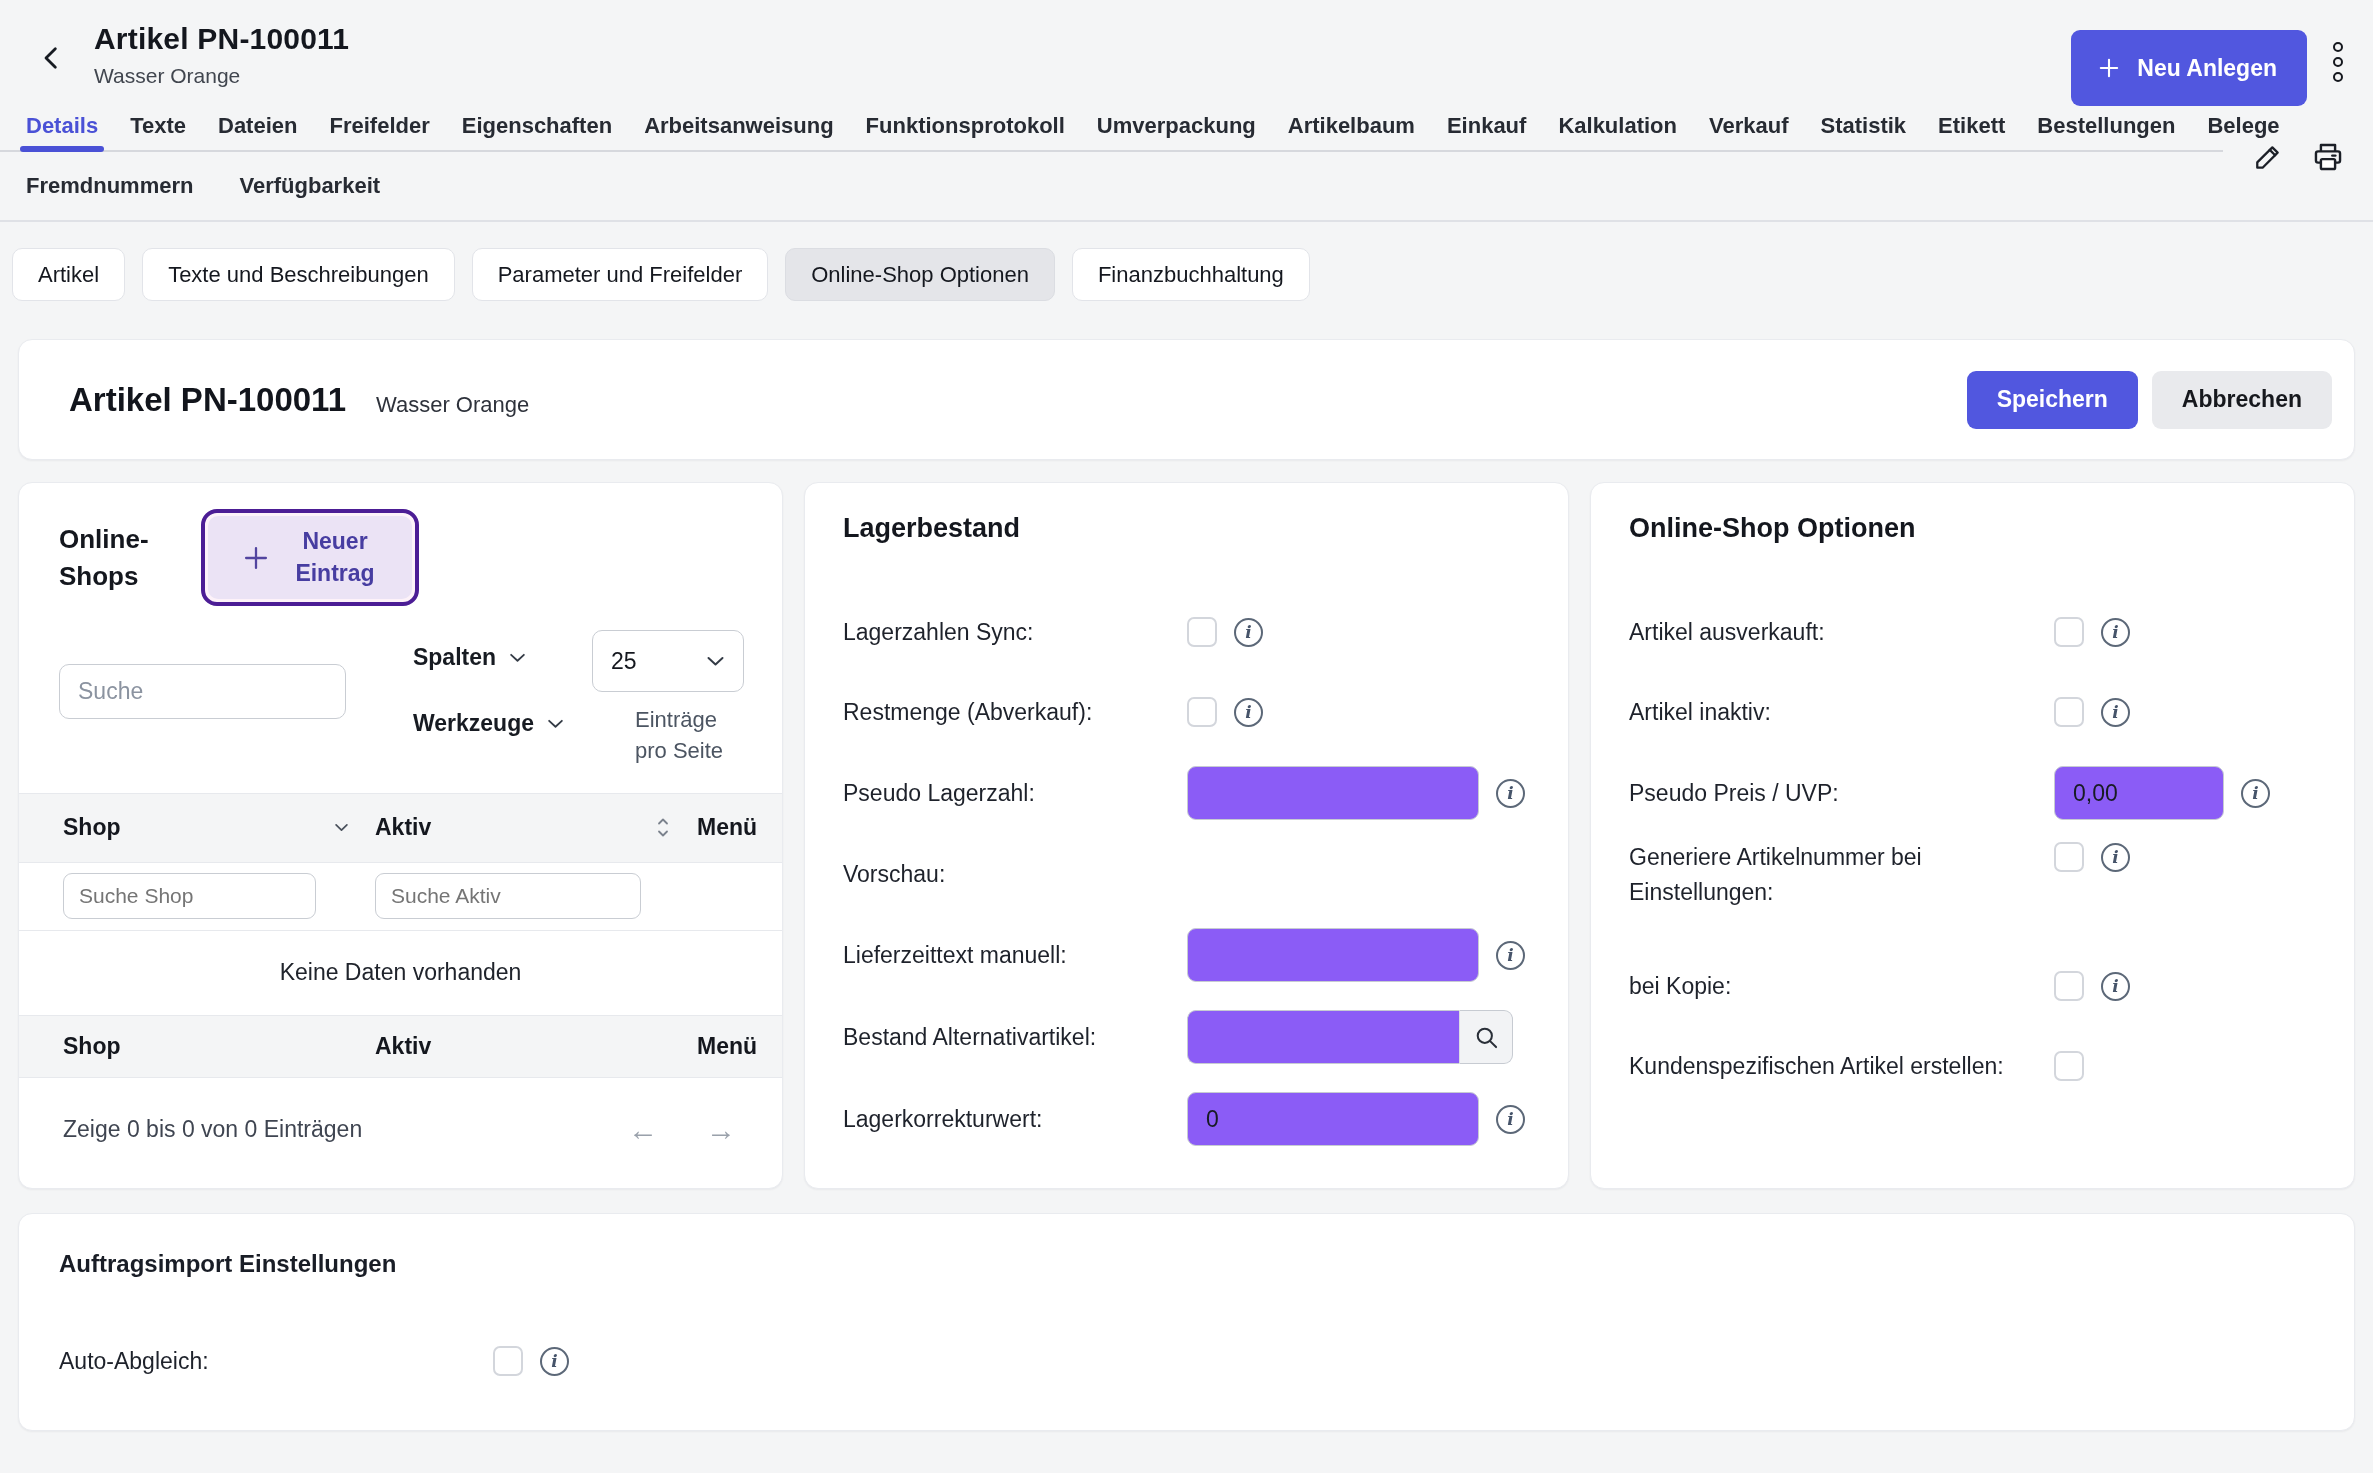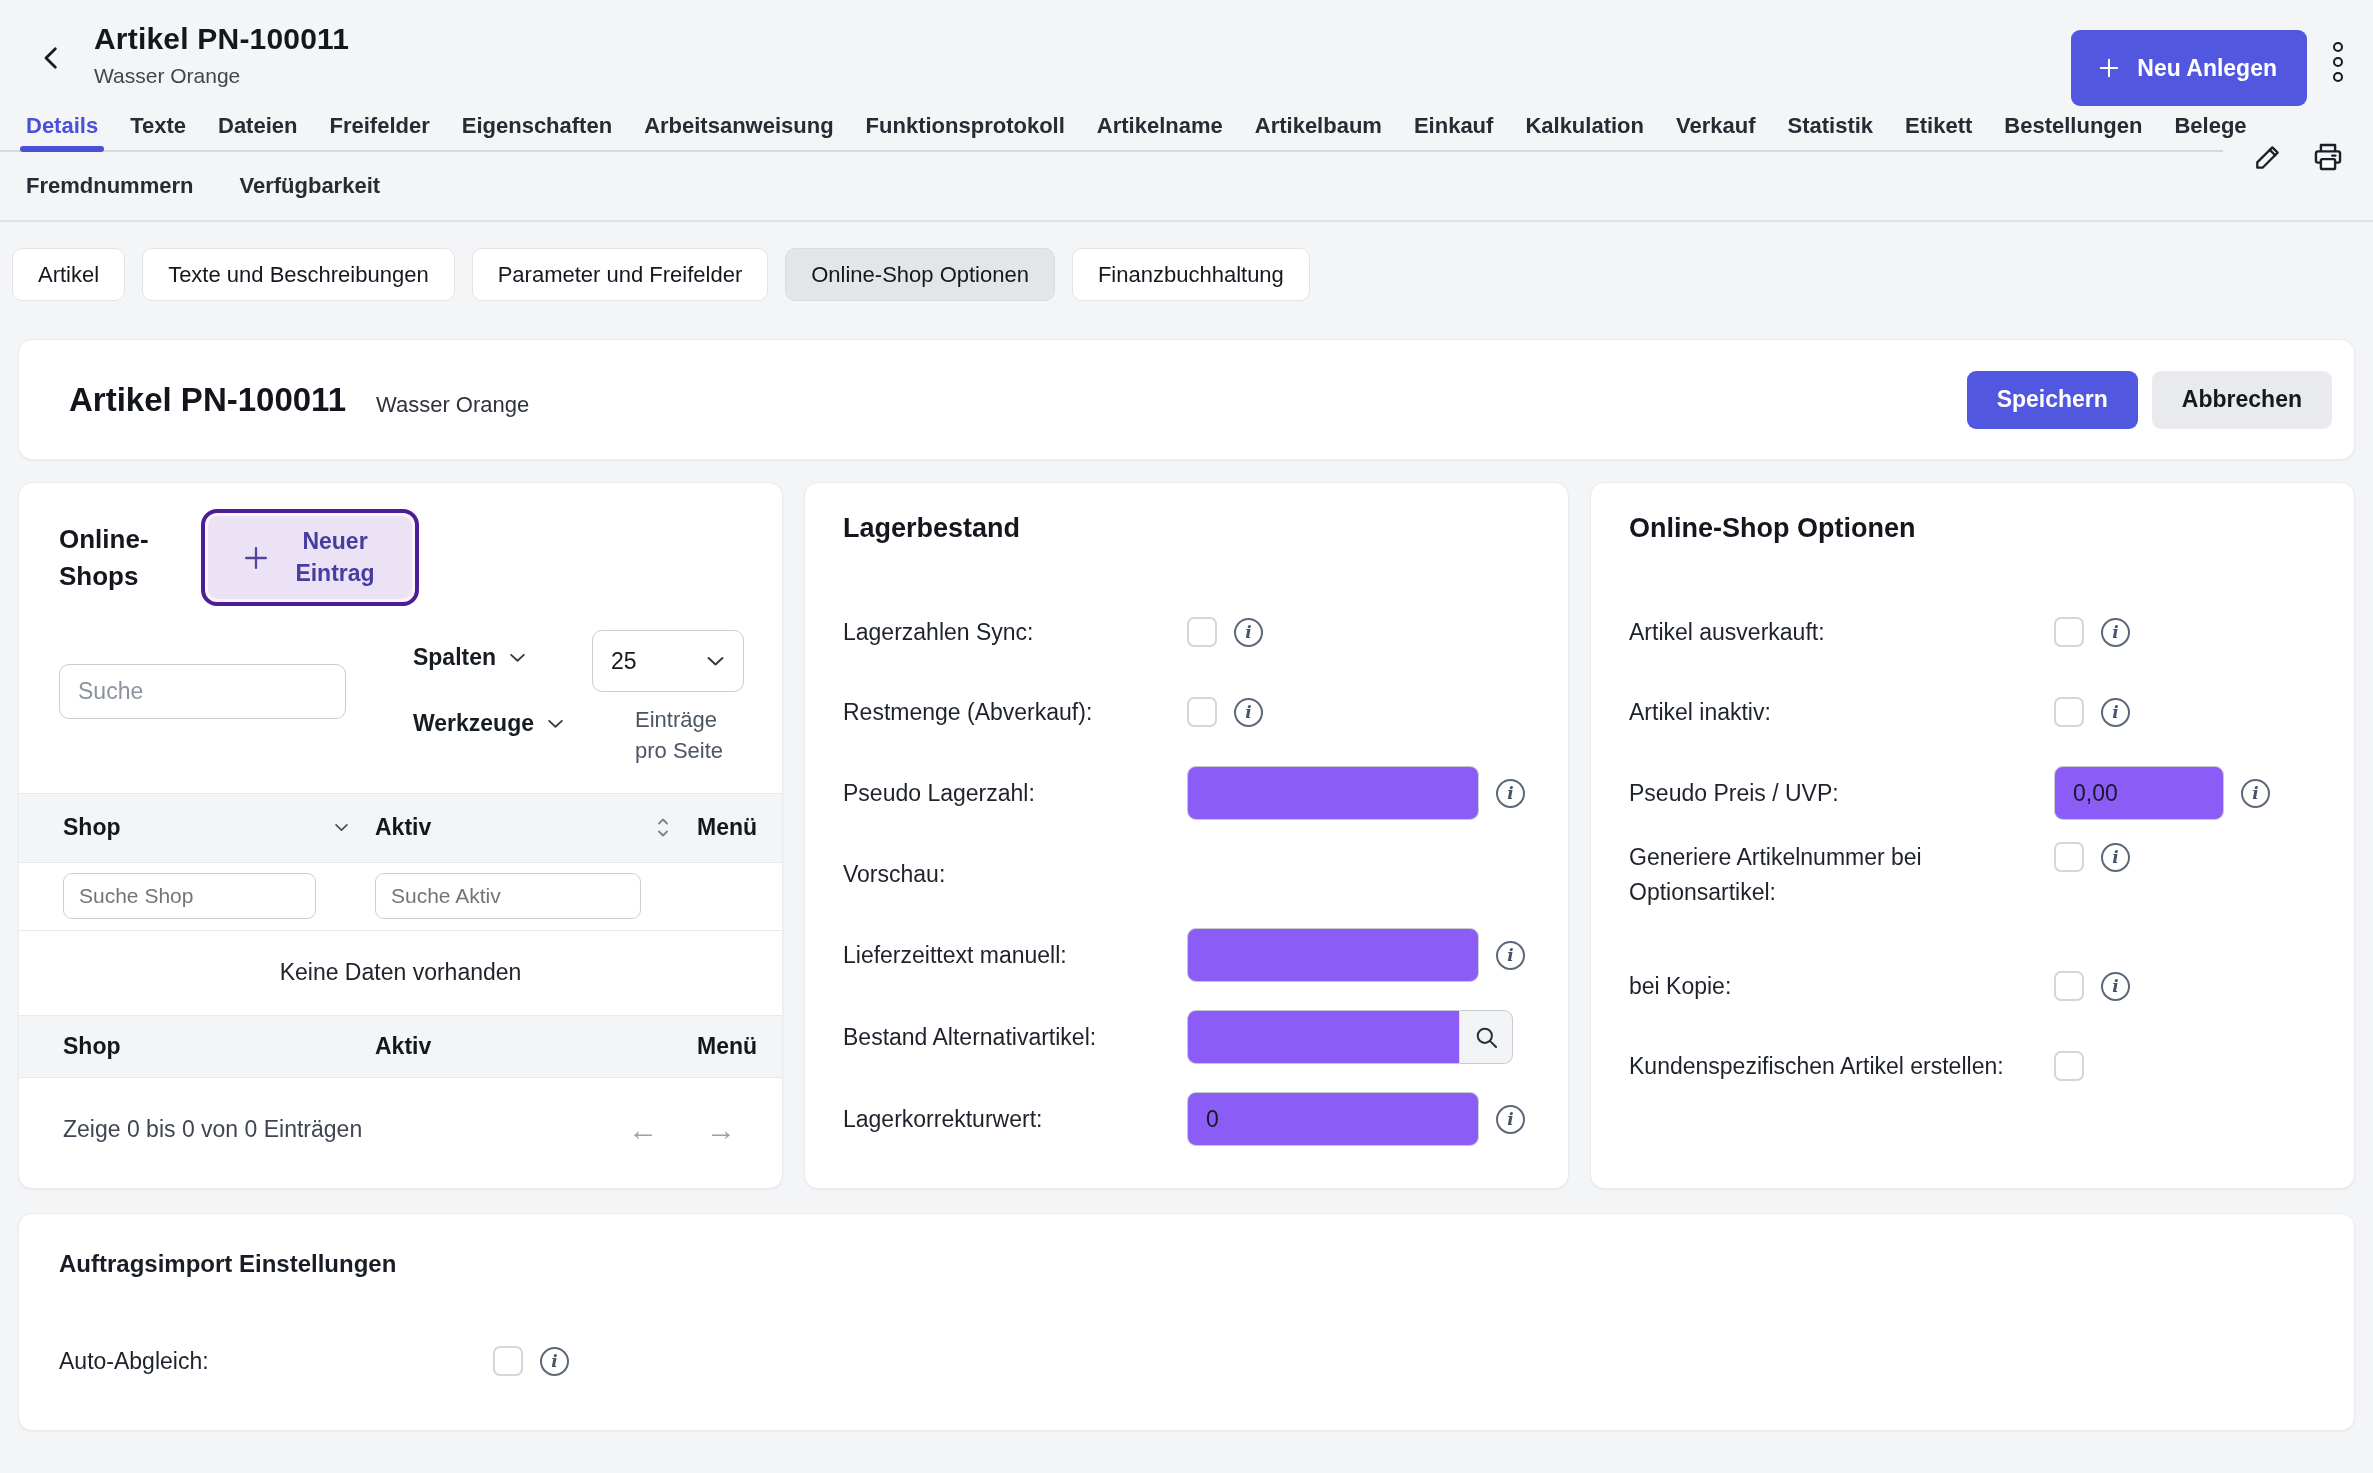--- a/index.html
+++ b/index.html
@@ -140,21 +140,21 @@
 
 <div class="tabs1">
   <span class="rule"></span>
   <div class="tab active">Details</div>
   <div class="tab">Texte</div>
   <div class="tab">Dateien</div>
   <div class="tab">Freifelder</div>
   <div class="tab">Eigenschaften</div>
   <div class="tab">Arbeitsanweisung</div>
   <div class="tab">Funktionsprotokoll</div>
-  <div class="tab">Artikelname</div>
+  <div class="tab">Umverpackung</div>
   <div class="tab">Artikelbaum</div>
   <div class="tab">Einkauf</div>
   <div class="tab">Kalkulation</div>
   <div class="tab">Verkauf</div>
   <div class="tab">Statistik</div>
   <div class="tab">Etikett</div>
   <div class="tab">Bestellungen</div>
   <div class="tab">Belege</div>
 </div>
 
@@ -382,21 +382,21 @@
 
       <div class="frow tall">
         <div class="flabel lw-right">Pseudo Preis / UVP:</div>
         <div class="fctrl">
           <input class="tinput small" value="0,00" style="">
           <span class="info">i</span>
         </div>
       </div>
 
       <div class="frow twoline">
-        <div class="flabel lw-right">Generiere Artikelnummer bei Optionsartikel:</div>
+        <div class="flabel lw-right">Generiere Artikelnummer bei Einstellungen:</div>
         <div class="fctrl">
           <span class="cb"></span>
           <span class="info">i</span>
         </div>
       </div>
 
       <div class="frow">
         <div class="flabel lw-right">bei Kopie:</div>
         <div class="fctrl">
           <span class="cb"></span>

